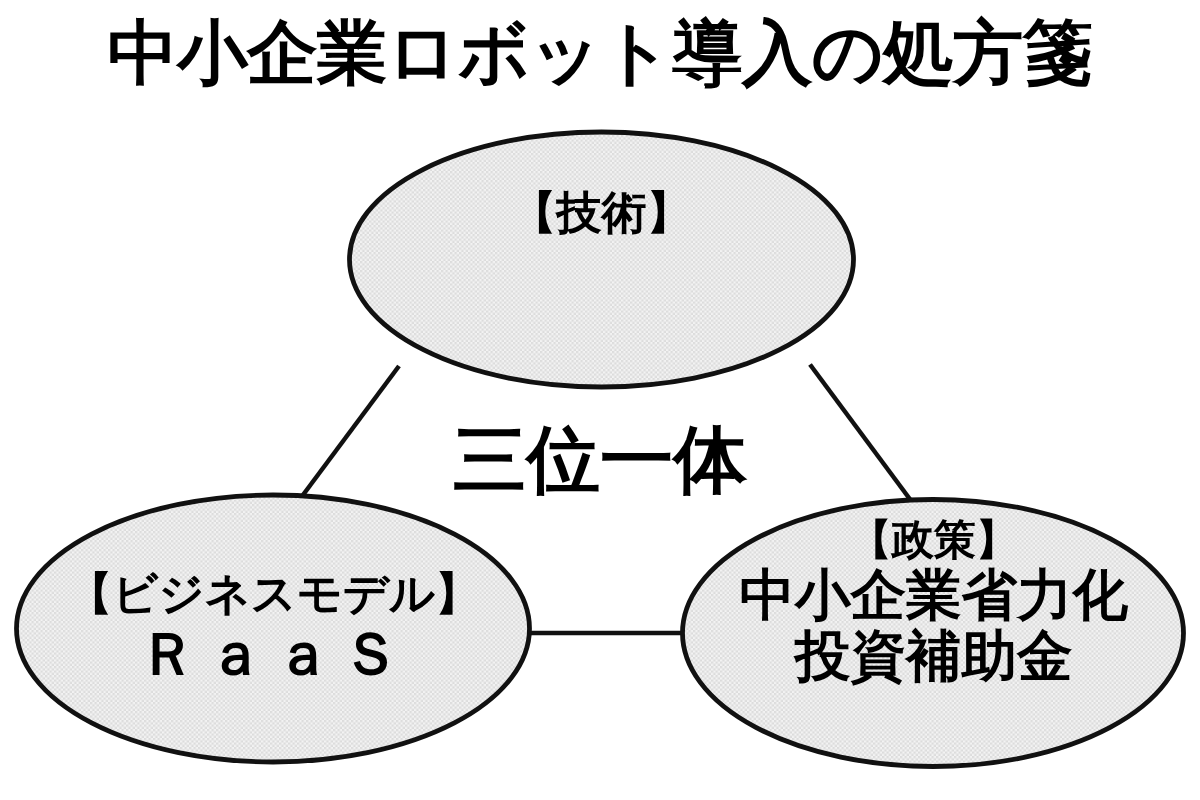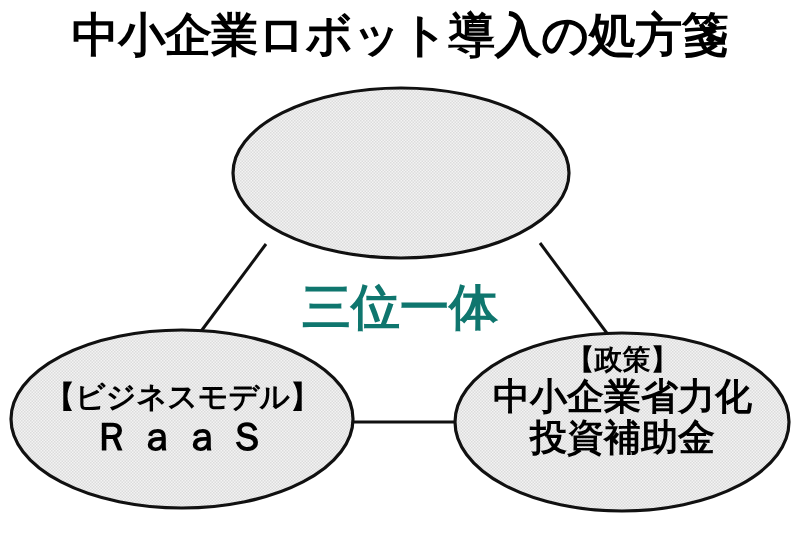--- a/index.html
+++ b/index.html
@@ -36,21 +36,21 @@
     white-space: nowrap;
   }
   .center-label {
     position: absolute;
     left: 270px;
     top: 283px;
     width: 260px;
     text-align: center;
     font-size: 49px;
     font-weight: bold;
-    color: #0f766e;
+    color: #000000;
     letter-spacing: 0px;
     line-height: 1;
     white-space: nowrap;
   }
   .node-label {
     position: absolute;
     text-align: center;
     color: #000000;
     line-height: 1.1;
     white-space: nowrap;
@@ -93,20 +93,21 @@
     </g>
 
     <ellipse id="shape-technology" cx="401" cy="173" rx="168" ry="85" fill="url(#halftone)" stroke="#111111" stroke-width="3.2"></ellipse>
     <ellipse id="shape-business" cx="182" cy="419" rx="171" ry="89" fill="url(#halftone)" stroke="#111111" stroke-width="3.2"></ellipse>
     <ellipse id="shape-policy" cx="622" cy="422" rx="167" ry="89" fill="url(#halftone)" stroke="#111111" stroke-width="3.2"></ellipse>
   </svg>
 
   <div class="title-text">中小企業ロボット導入の処方箋</div>
 
   <div class="node-label" id="node-tech-label">
+    <span class="l1">【技術】</span>
   </div>
 
   <div class="node-label" id="node-biz-label">
     <span class="l1">【ビジネスモデル】</span>
     <span class="l2">ＲａａＳ</span>
   </div>
 
   <div class="node-label" id="node-policy-label">
     <span class="l1">【政策】</span>
     <span class="l2">中小企業省力化</span>

